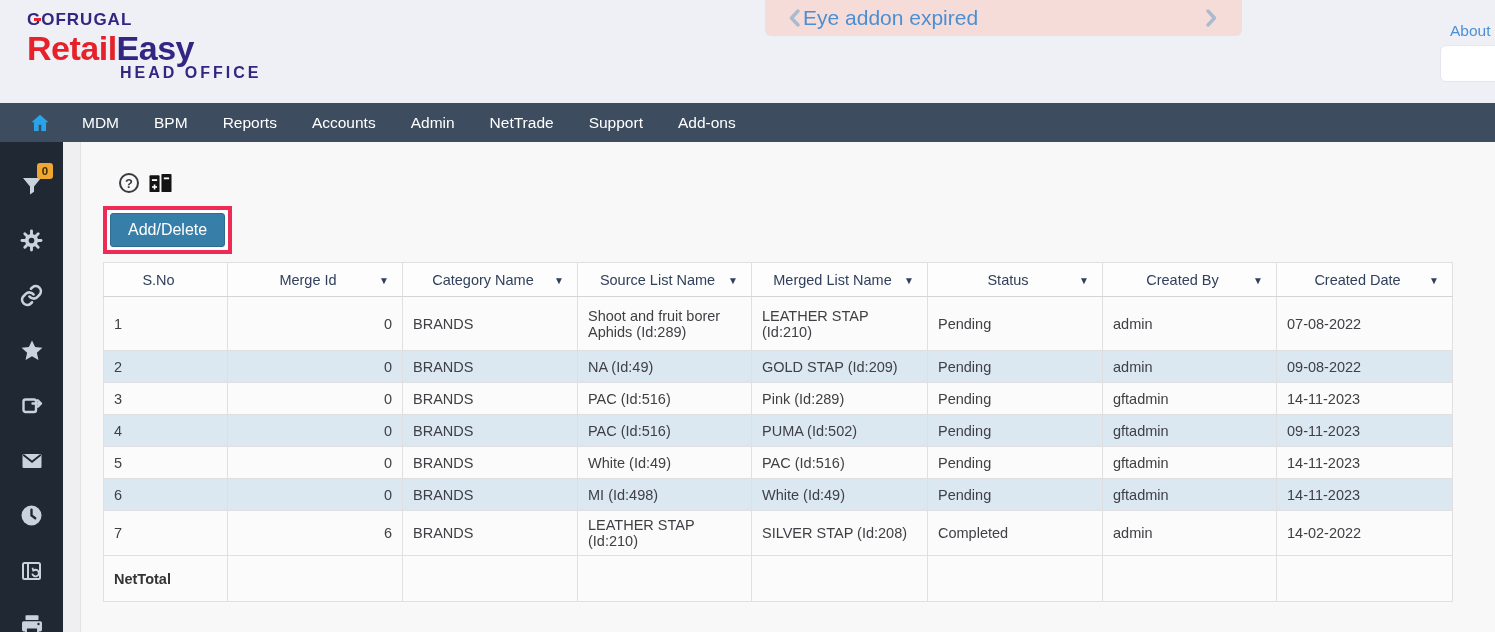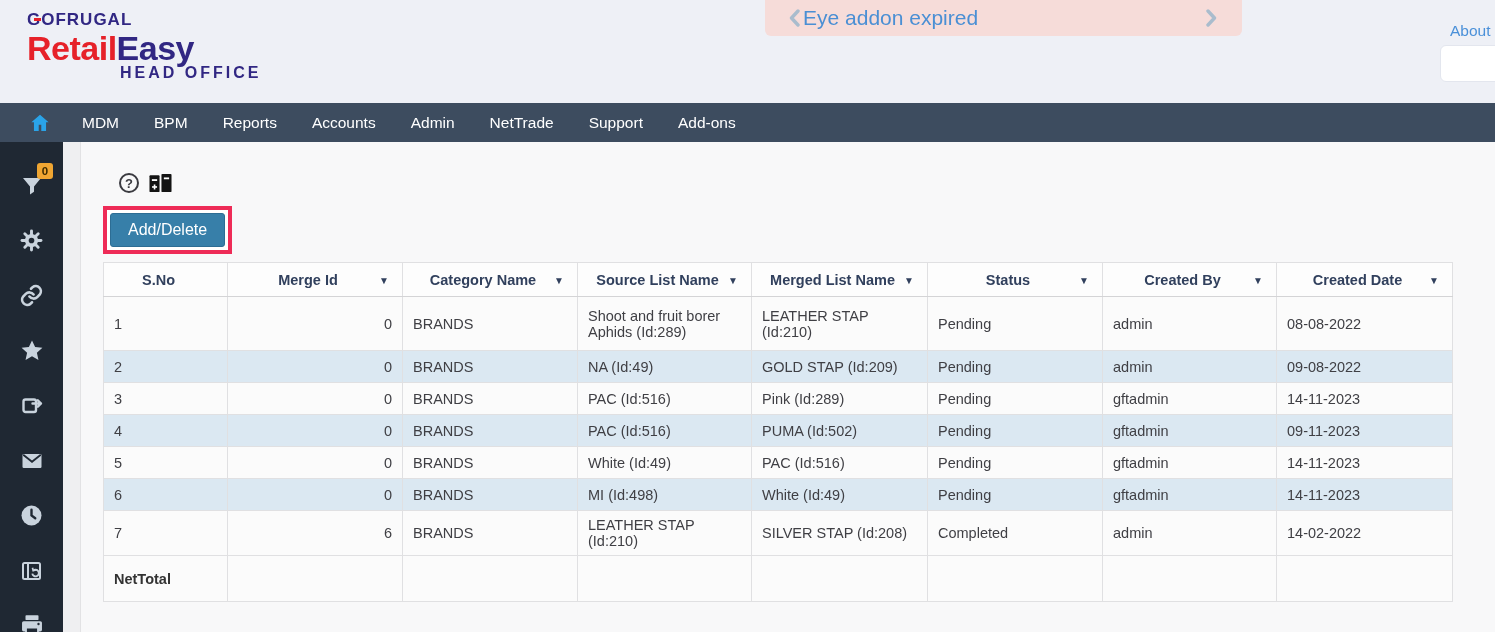--- a/index.html
+++ b/index.html
@@ -66,21 +66,21 @@
     border:4px solid var(--highlight-pink,#ee2b57); padding:3px; background:#fff; }
   .add-btn { background:var(--button-blue,#377fa9); border:1px solid #2d6d94;
     color:#fff; font-size:16px; font-family:"Liberation Sans",sans-serif;
     padding:7px 17px; border-radius:3px; cursor:pointer; }
 
   
   .grid { position:absolute; left:22px; top:120px; width:1349px;
     border-collapse:collapse; table-layout:fixed; background:#fbfbfb; }
   .grid th, .grid td { border:1px solid #e0e0e2; font-size:14.5px; overflow:hidden; }
   .grid thead th { height:34px; background:#fdfdfd; color:var(--header-text,#31405d);
-    font-weight:bold; position:relative; text-align:center; padding:0 22px 0 8px;
+    font-weight:normal; position:relative; text-align:center; padding:0 22px 0 8px;
     cursor:pointer; border-bottom:1px solid #d4d4d6; }
   .grid thead th .sort-arrow { position:absolute; right:13px; top:50%;
     transform:translateY(-50%); font-size:10px; color:var(--header-text,#31405d); }
   .grid tbody td { padding:6px 10px; color:#3f3f44; text-align:left; vertical-align:middle; }
   .grid tbody tr { height:32px; }
   .grid tbody tr:first-child { height:54px; }
   .grid tbody tr:nth-child(even) { background:var(--stripe-blue,#dbe8f2); }
   .grid tbody td.num { text-align:right; }
   .grid tfoot tr { height:46px; }
   .grid tfoot td { background:#fbfbfb; padding:6px 10px; color:#333;
@@ -248,21 +248,21 @@
       </thead>
       <tbody>
           <tr>
             <td>1</td>
             <td class="num">0</td>
             <td>BRANDS</td>
             <td>Shoot and fruit borer Aphids (Id:289)</td>
             <td>LEATHER STAP (Id:210)</td>
             <td>Pending</td>
             <td>admin</td>
-            <td>08-08-2022</td>
+            <td>07-08-2022</td>
           </tr>
           <tr>
             <td>2</td>
             <td class="num">0</td>
             <td>BRANDS</td>
             <td>NA (Id:49)</td>
             <td>GOLD STAP (Id:209)</td>
             <td>Pending</td>
             <td>admin</td>
             <td>09-08-2022</td>

